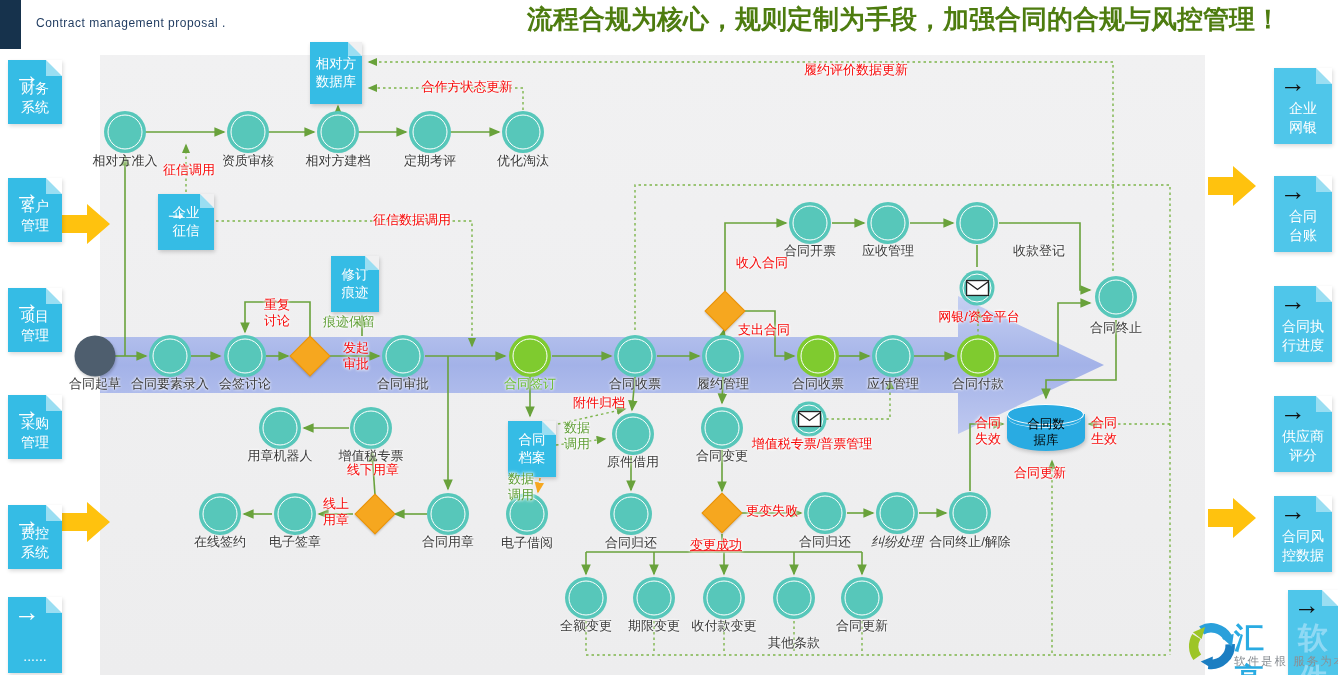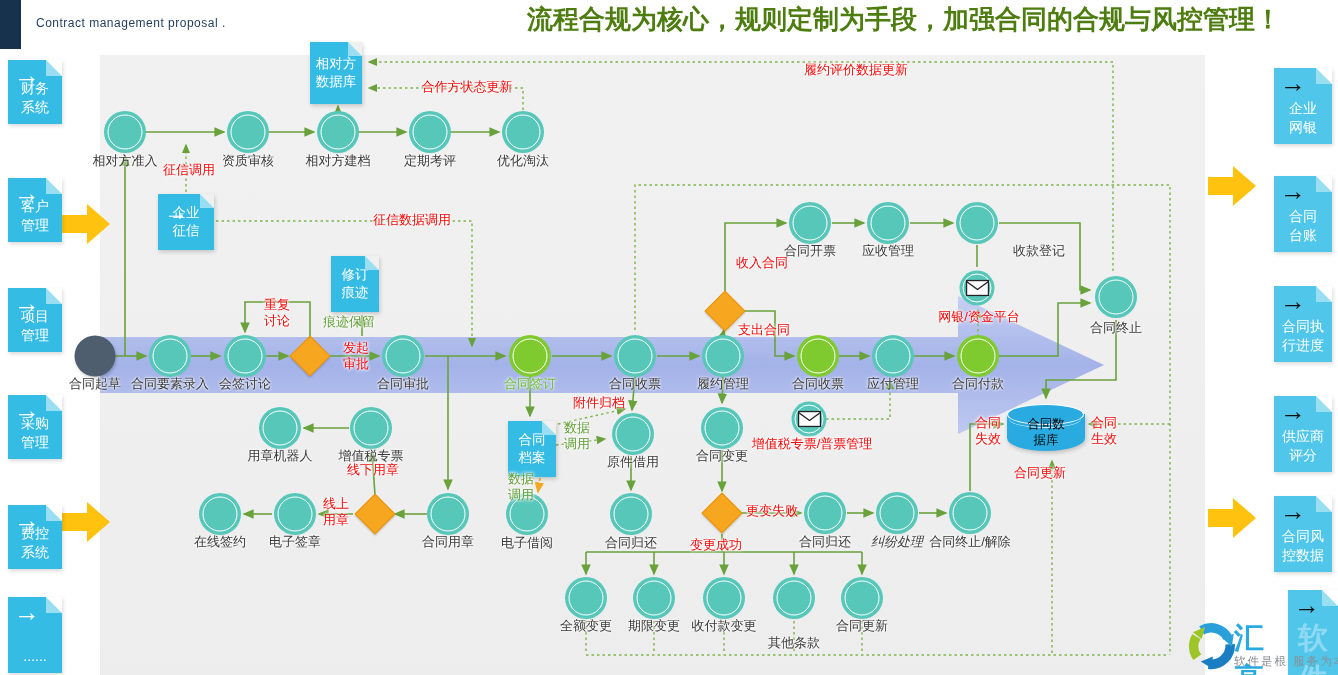--- a/index.html
+++ b/index.html
@@ -278,21 +278,21 @@
 讨论</div>
       <div class="flabel red" style="left: 356px; top: 356px;">发起
 审批</div>
       <div class="flabel grn" style="left: 349px; top: 322px;">痕迹保留</div>
       <div class="flabel red" style="left: 599px; top: 403px;">附件归档</div>
       <div class="flabel red" style="left: 762px; top: 263px;">收入合同</div>
       <div class="flabel red" style="left: 764px; top: 330px;">支出合同</div>
       <div class="flabel red" style="left: 979px; top: 317px;">网银/资金平台</div>
       <div class="flabel red" style="left: 812px; top: 444px;">增值税专票/普票管理</div>
       <div class="flabel red" style="left: 772px; top: 511px;">更变失败</div>
-      <div class="flabel red" style="left: 716px; top: 545px;">变更成功</div>
+      <div class="flabel red" style="left: 716px; top: 545px; text-decoration: underline;">变更成功</div>
       <div class="flabel red" style="left: 988px; top: 431px;">合同
 失效</div>
       <div class="flabel red" style="left: 1104px; top: 431px;">合同
 生效</div>
       <div class="flabel red" style="left: 1040px; top: 473px;">合同更新</div>
       <div class="flabel red" style="left: 373px; top: 470px;">线下用章</div>
       <div class="flabel red" style="left: 336px; top: 512px;">线上
 用章</div>
       <div class="flabel grn" style="left: 577px; top: 436px;">数据
 调用</div>

